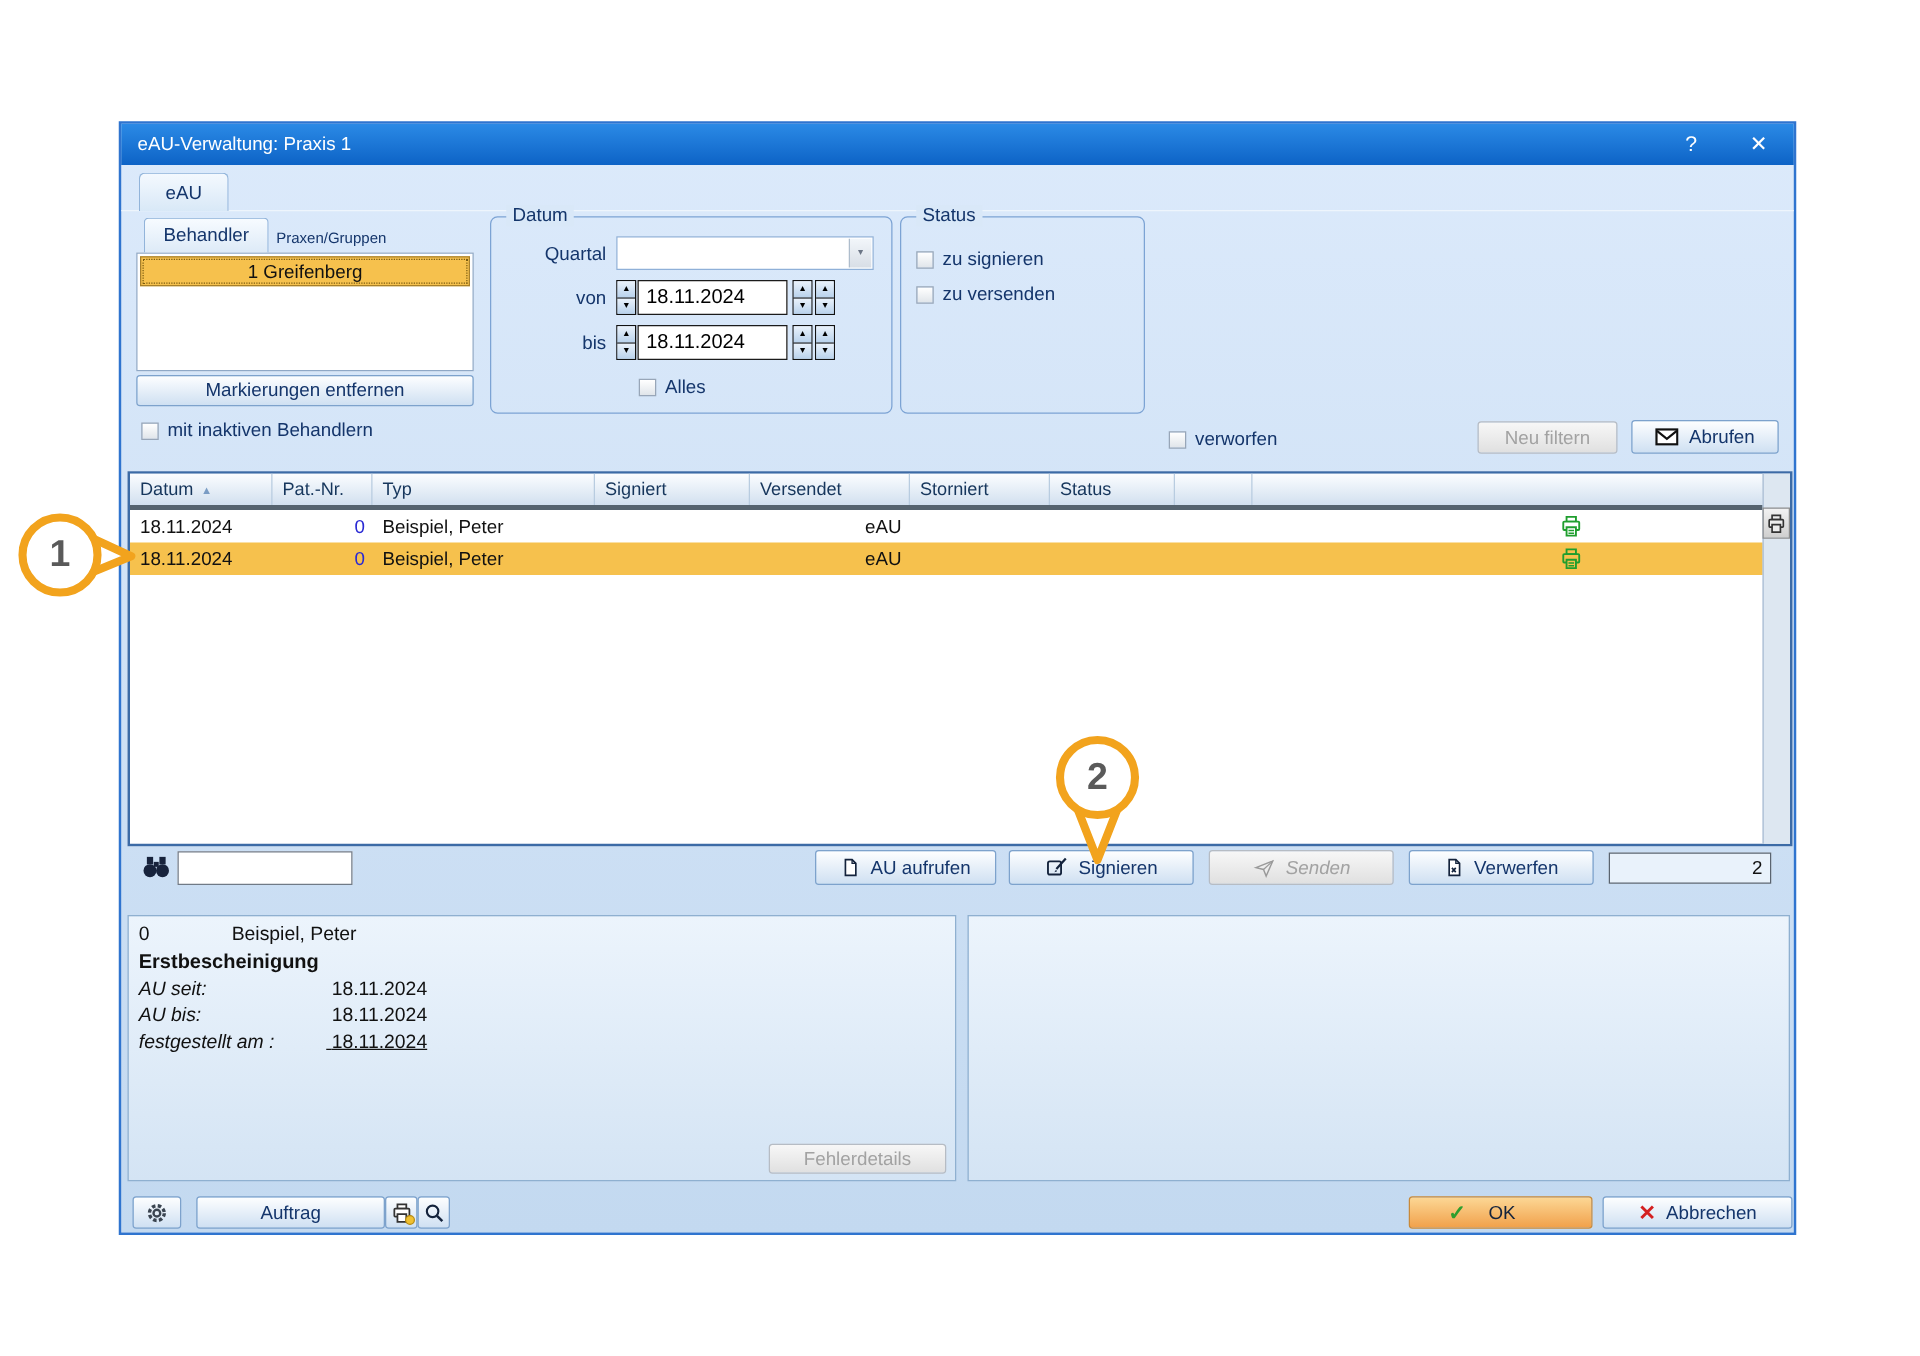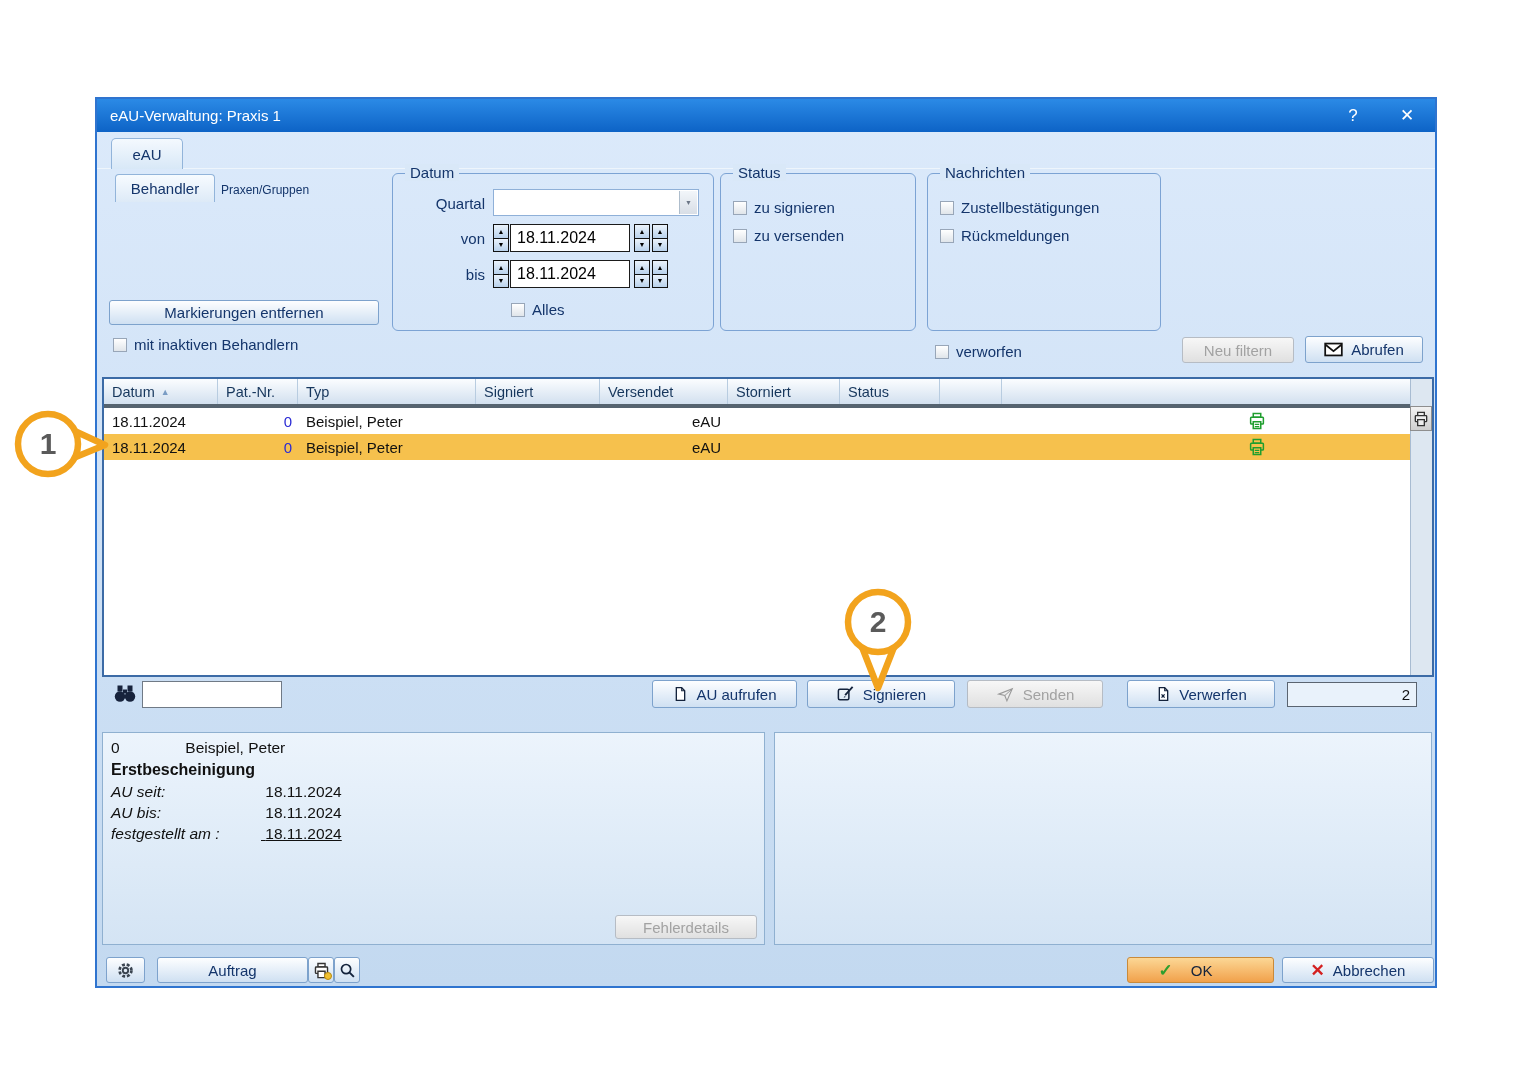--- a/index.html
+++ b/index.html
@@ -109,20 +109,23 @@
     <span class="tb-btn tb-close">✕</span>
   </div>
 
   <div class="tabstrip">
     <div class="tab-main">eAU</div>
   </div>
 
   <div class="subtab-active">Behandler</div>
   <div class="subtab-inactive">Praxen/Gruppen</div>
 
+  <div class="listbox">
+    <div class="list-item-selected">1 Greifenberg</div>
+  </div>
 
   <button class="btn btn-remove">Markierungen entfernen</button>
 
   <div class="cbrow" style="left:16px; top:237px;">
     <span class="cb"></span>
     <span>mit inaktiven Behandlern</span>
   </div>
 
   <div class="group" style="left:295px; top:74px; width:322px; height:158px;">
     <span class="legend">Datum</span>
@@ -173,31 +176,20 @@
     <div class="cbrow" style="left:12px; top:25px; position:absolute;">
       <span class="cb"></span>
       <span>zu signieren</span>
     </div>
     <div class="cbrow" style="left:12px; top:53px; position:absolute;">
       <span class="cb"></span>
       <span>zu versenden</span>
     </div>
   </div>
 
-  <div class="group" style="left:830px; top:74px; width:234px; height:158px;">
-    <span class="legend">Nachrichten</span>
-    <div class="cbrow" style="left:12px; top:25px; position:absolute;">
-      <span class="cb"></span>
-      <span>Zustellbestätigungen</span>
-    </div>
-    <div class="cbrow" style="left:12px; top:53px; position:absolute;">
-      <span class="cb"></span>
-      <span>Rückmeldungen</span>
-    </div>
-  </div>
 
   <div class="cbrow" style="left:838px; top:244px;">
     <span class="cb"></span>
     <span>verworfen</span>
   </div>
   <button class="btn disabled" style="position:absolute; left:1085px; top:238px; width:112px; height:26px;">Neu filtern</button>
   <button class="btn" style="position:absolute; left:1208px; top:237px; width:118px; height:27px;">
     <svg width="19" height="15" viewBox="0 0 24 18">
       <rect x="1.5" y="1.5" width="21" height="15" fill="#fff" stroke="#111" stroke-width="2.2"></rect>
       <path d="M2 3l10 8L22 3" fill="none" stroke="#111" stroke-width="2.2"></path>
@@ -300,21 +292,21 @@
 
   <button class="btn toolbar-btn" style="left:710px; width:148px;">
     <svg width="19" height="18" viewBox="0 0 24 24">
         <rect x="2.5" y="5.5" width="14" height="14" rx="2" fill="none" stroke="#14233c" stroke-width="2"></rect>
         <path d="M21.5 2.5L11.5 13.5" stroke="#14233c" stroke-width="2.4"></path>
         <path d="M11 14.5l-1.6 2.6 2.9-1.2z" fill="#14233c"></path>
       </svg>
     <span>Signieren</span>
   </button>
 
-  <button class="btn toolbar-btn disabled" style="left:870px; width:136px;">
+  <button class="btn toolbar-btn disabled" style="left:870px; width:148px;font-style:italic;">
     <svg width="19" height="17" viewBox="0 0 24 24">
         <path d="M2.5 11.5L21.5 4l-7.5 17-3-7.5z" fill="#ededed" stroke="#9a9a9a" stroke-width="1.6"></path>
         <path d="M11 13.5l10.5-9.5" stroke="#9a9a9a" stroke-width="1.4" fill="none"></path>
       </svg>
     <span>Senden</span>
   </button>
 
   <button class="btn toolbar-btn" style="left:1030px; width:148px;">
     <svg width="16" height="18" viewBox="0 0 24 24">
         <path d="M6.5 2.5h8l4.5 4.5v14.5H6.5z" fill="#fff" stroke="#14233c" stroke-width="2"></path>

